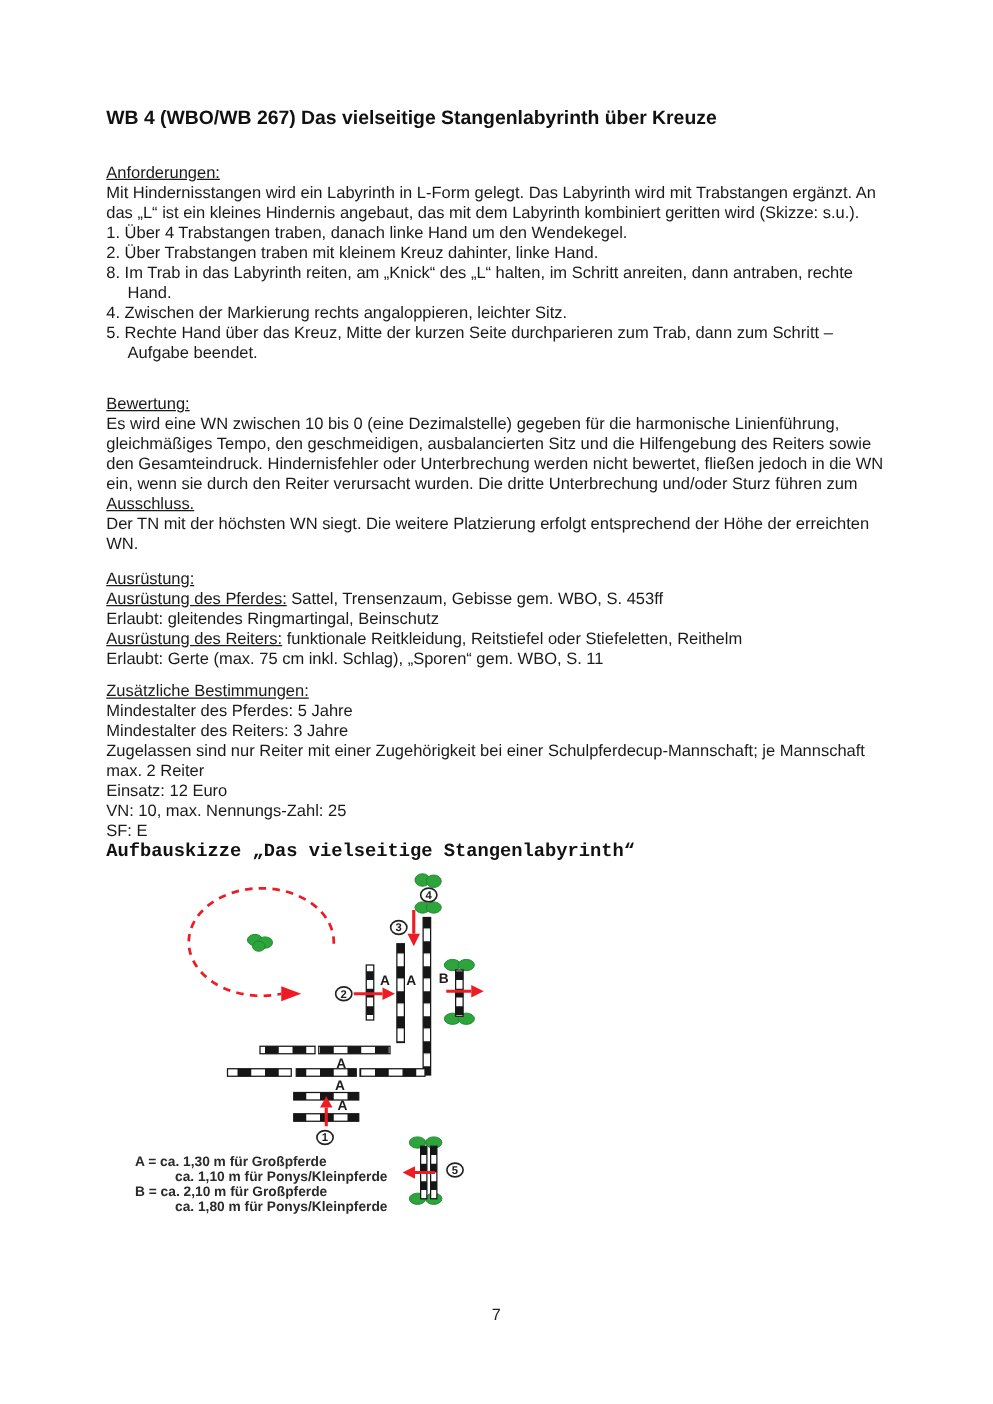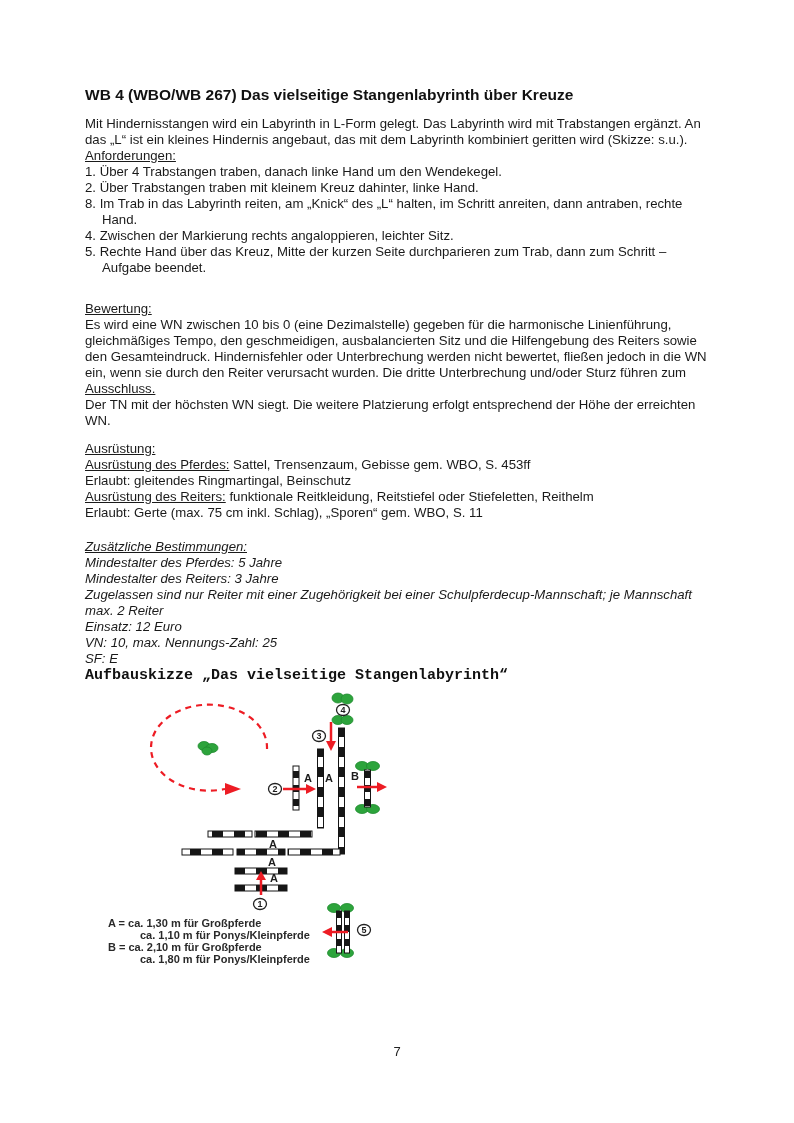--- a/index.html
+++ b/index.html
@@ -4,28 +4,28 @@
 <style>
   html,body{margin:0;padding:0;}
   body{
     width:794px;height:1123px;background:#ffffff;
     font-family:"Liberation Sans","DejaVu Sans",sans-serif;
     color:#1a1a1a;position:relative;overflow:hidden;
   }
   .doc{padding:86px 82px 0 85px;}
   .title{
     font-size:15.5px;font-weight:bold;line-height:18px;
-    margin:0 0 12px 0;color:#111;
+    margin:0 0 26px 0;color:#111;
   }
   .sec{font-size:13.2px;line-height:16px;}
   .sec-head{text-decoration:underline;}
   p{margin:0;}
   .gap16{margin-top:25px;}
   .gap14{margin-top:12px;}
-  .gap18{margin-top:18px;font-style:italic;}
+  .gap18{margin-top:10px;}
   .gap15{margin-top:15px;font-family:Liberation Mono, monospace;}
   .task{padding-left:17px;text-indent:-17px;}
   .u{text-decoration:underline;text-align:right;}
   .sketch-title{
     font-size:15px;font-weight:bold;line-height:18px;margin:0;color:#111;
   }
   .diagram-wrap{margin:2px 0 0 -5px;width:420px;height:300px;}
   .pagenum{
     position:absolute;left:0;top:1044px;width:794px;
     text-align:center;font-size:13px;color:#222;
@@ -36,22 +36,22 @@
   .numtext{font-size:9px;font-weight:bold;fill:#1c1c1c;}
 </style>
 </head>
 <body>
 
 <div class="doc">
 
   <h1 class="title">WB 4 (WBO/WB 267) Das vielseitige Stangenlabyrinth über Kreuze</h1>
 
   <div class="sec">
+    <p><span class="sec-head">Anforderungen:</span></p>
     <p>Mit Hindernisstangen wird ein Labyrinth in L-Form gelegt. Das Labyrinth wird mit Trabstangen ergänzt. An das „L“ ist ein kleines Hindernis angebaut, das mit dem Labyrinth kombiniert geritten wird (Skizze: s.u.).</p>
-    <p><span class="sec-head">Anforderungen:</span></p>
     <div class="task">1. Über 4 Trabstangen traben, danach linke Hand um den Wendekegel.</div>
     <div class="task">2. Über Trabstangen traben mit kleinem Kreuz dahinter, linke Hand.</div>
     <div class="task">8. Im Trab in das Labyrinth reiten, am „Knick“ des „L“ halten, im Schritt anreiten, dann antraben, rechte Hand.</div>
     <div class="task">4. Zwischen der Markierung rechts angaloppieren, leichter Sitz.</div>
     <div class="task">5. Rechte Hand über das Kreuz, Mitte der kurzen Seite durchparieren zum Trab, dann zum Schritt – Aufgabe beendet.</div>
   </div>
 
   <div class="sec gap16">
     <p><span class="sec-head">Bewertung:</span></p>
     <p><span>Es wird eine WN zwischen 10 bis 0 (eine Dezimalstelle) gegeben für die harmonische Linienführung, gleichmäßiges Tempo, den geschmeidigen, ausbalancierten Sitz und die Hilfengebung des Reiters sowie den Gesamteindruck. Hindernisfehler oder Unterbrechung werden nicht bewertet, fließen jedoch in die WN ein, wenn sie durch den Reiter verursacht wurden. Die dritte Unterbrechung und/oder Sturz führen zum</span>

